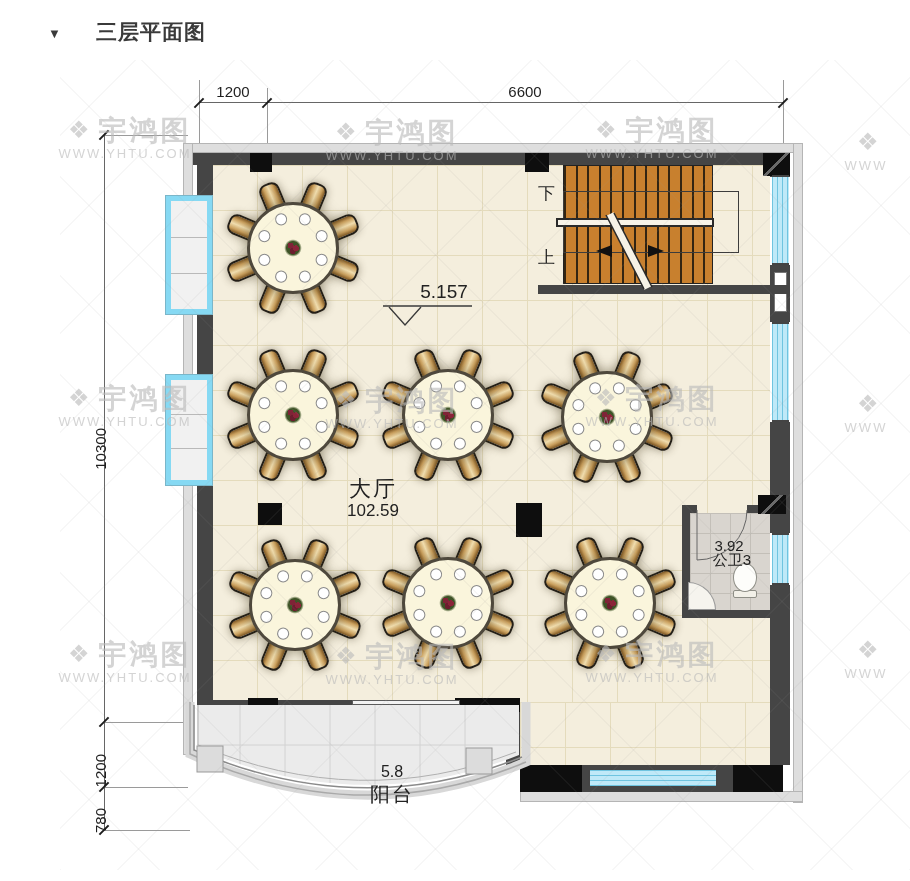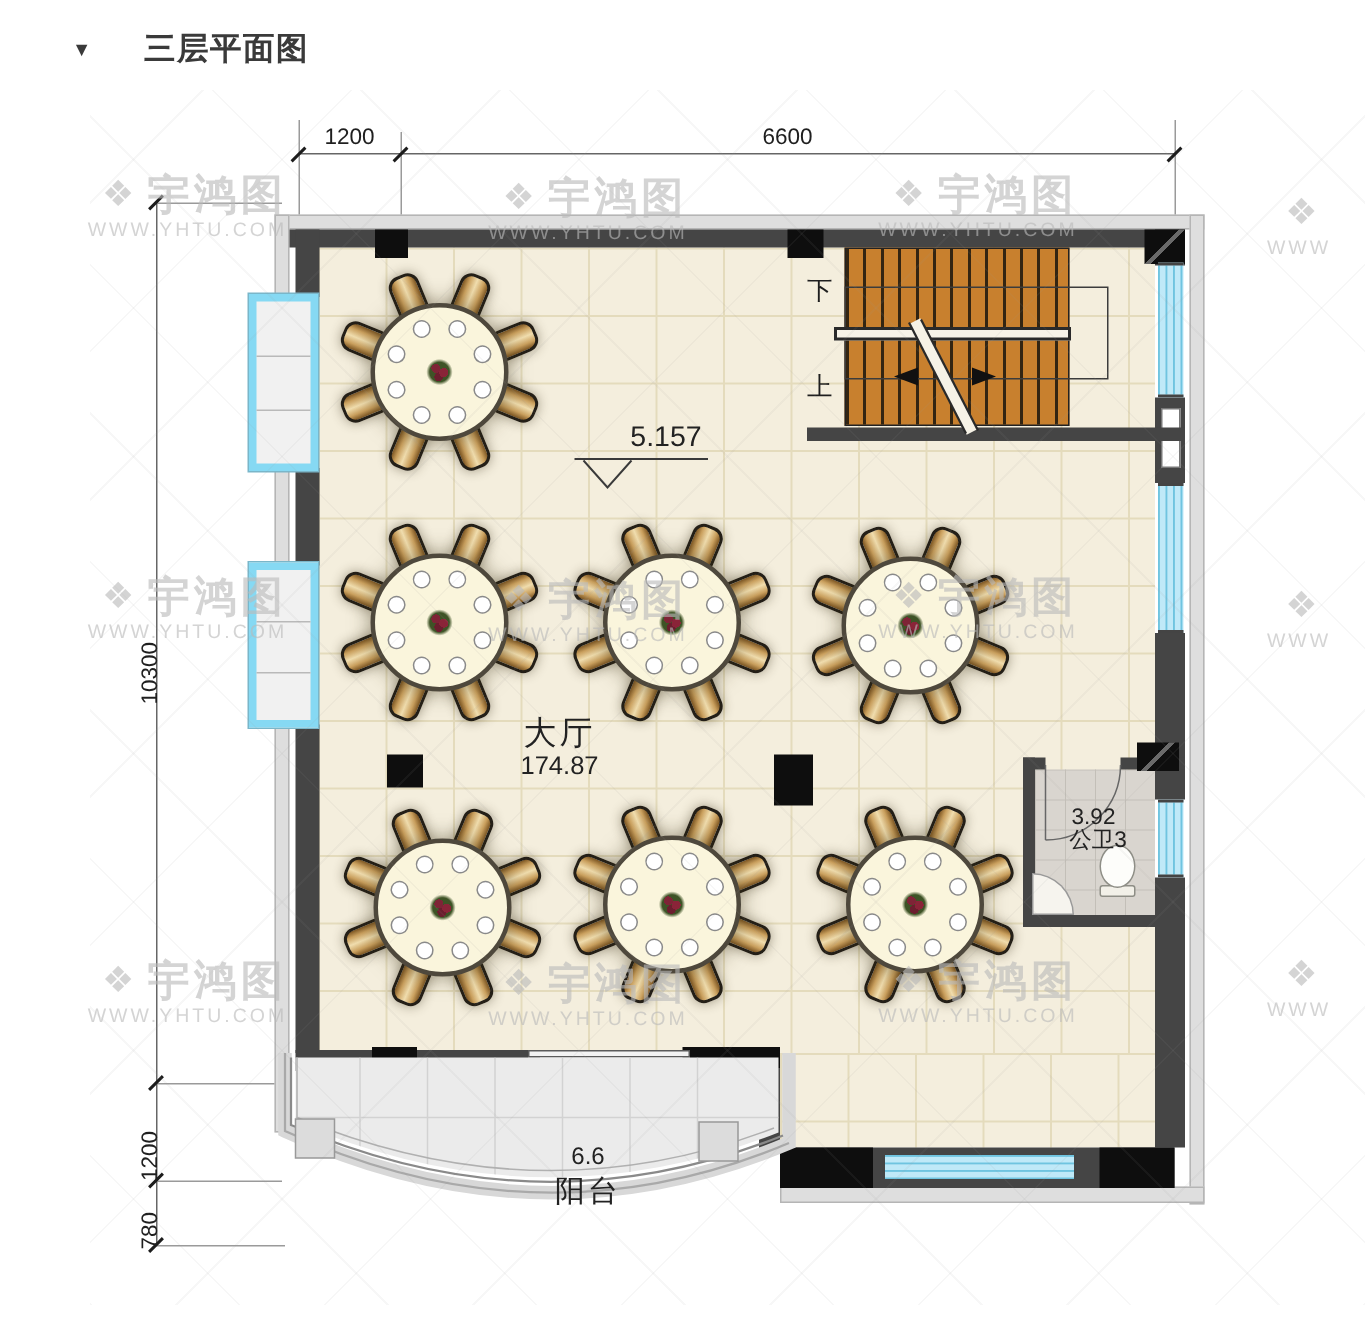--- a/index.html
+++ b/index.html
@@ -209,25 +209,25 @@
 
     <line x1="610" y1="214" x2="648" y2="288" stroke="#f6f2e6" stroke-width="8"></line>
     <line x1="606" y1="215" x2="644" y2="289" stroke="#2a2a2a" stroke-width="1.5"></line>
     <line x1="614" y1="213" x2="652" y2="287" stroke="#2a2a2a" stroke-width="1.5"></line>
     <polygon points="596,251 612,245 612,257" fill="#111"></polygon>
     <polygon points="664,251 648,245 648,257" fill="#111"></polygon>
   </svg>
 
   <div class="room-label" style="left:444px;top:292px;font-size:19px;">5.157</div>
   <div class="room-label" style="left:373px;top:489px;font-size:22px;letter-spacing:2px;">大厅</div>
-  <div class="room-label" style="left:373px;top:511px;font-size:17px;">174.87</div>
+  <div class="room-label" style="left:373px;top:511px;font-size:17px;">102.59</div>
   <div class="room-label" style="left:729px;top:545px;font-size:15px;">3.92</div>
   <div class="room-label" style="left:732px;top:560px;font-size:15px;">公卫3</div>
   <div class="room-label" style="left:392px;top:794px;font-size:20px;letter-spacing:2px;">阳台</div>
-  <div class="room-label" style="left:392px;top:772px;font-size:16px;">6.6</div>
+  <div class="room-label" style="left:392px;top:772px;font-size:16px;">5.8</div>
 
   <div id="tables-layer">
       <div class="table" style="left: 226px; top: 181px;">
         <div class="chair" style="transform: translate(-50%, -50%) rotate(22.5deg) translate(56px);"></div>
         <div class="chair" style="transform: translate(-50%, -50%) rotate(67.5deg) translate(56px);"></div>
         <div class="chair" style="transform: translate(-50%, -50%) rotate(112.5deg) translate(56px);"></div>
         <div class="chair" style="transform: translate(-50%, -50%) rotate(157.5deg) translate(56px);"></div>
         <div class="chair" style="transform: translate(-50%, -50%) rotate(202.5deg) translate(56px);"></div>
         <div class="chair" style="transform: translate(-50%, -50%) rotate(247.5deg) translate(56px);"></div>
         <div class="chair" style="transform: translate(-50%, -50%) rotate(292.5deg) translate(56px);"></div>

